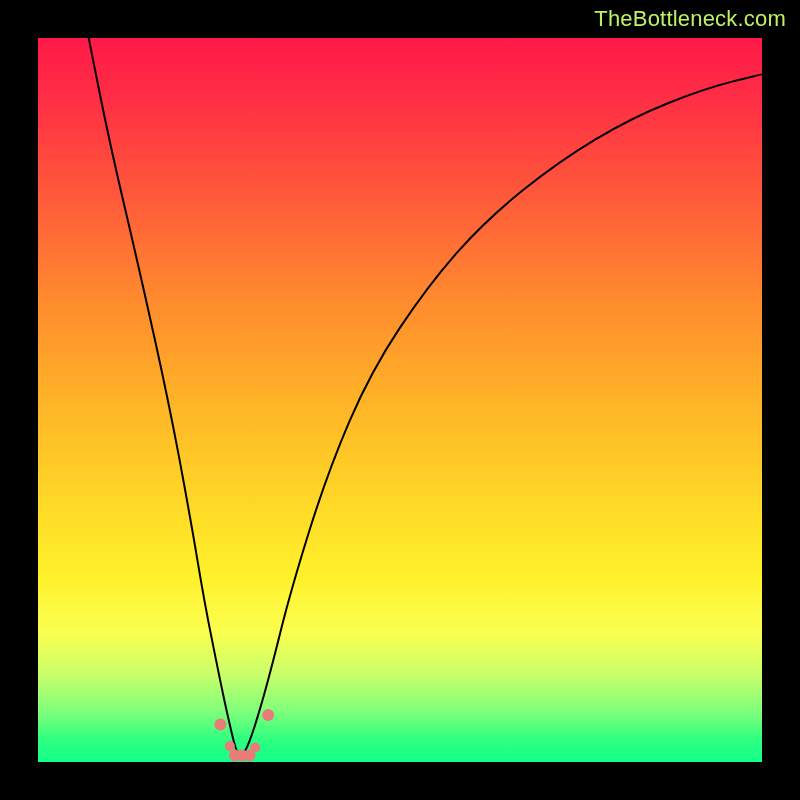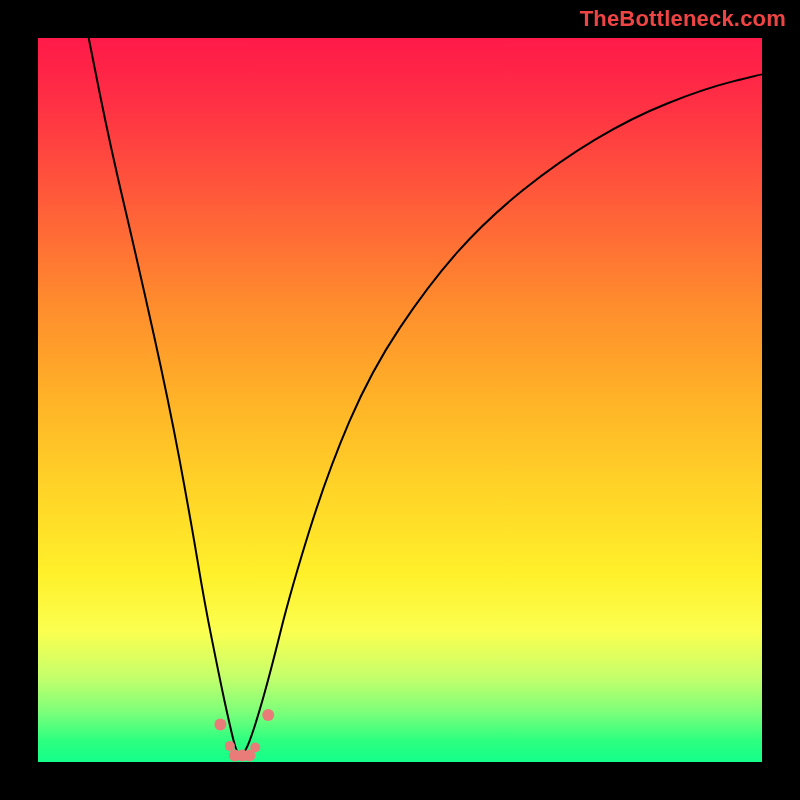--- a/index.html
+++ b/index.html
@@ -39,23 +39,23 @@
       #c8ff6a 88%,
       #7fff7a 93%,
       #2eff80 97%,
       #13ff8a 100%
     );
   }
   .watermark {
     position: absolute;
     top: 6px;
     right: 14px;
-    color: #ef4444;
+    color: #bef264;
     font-size: 22px;
-    font-weight: 700;
+    font-weight: 400;
     letter-spacing: 0.2px;
     user-select: none;
   }
   svg.curve {
     position: absolute;
     left: 0;
     top: 0;
     width: 724px;
     height: 724px;
     overflow: visible;

